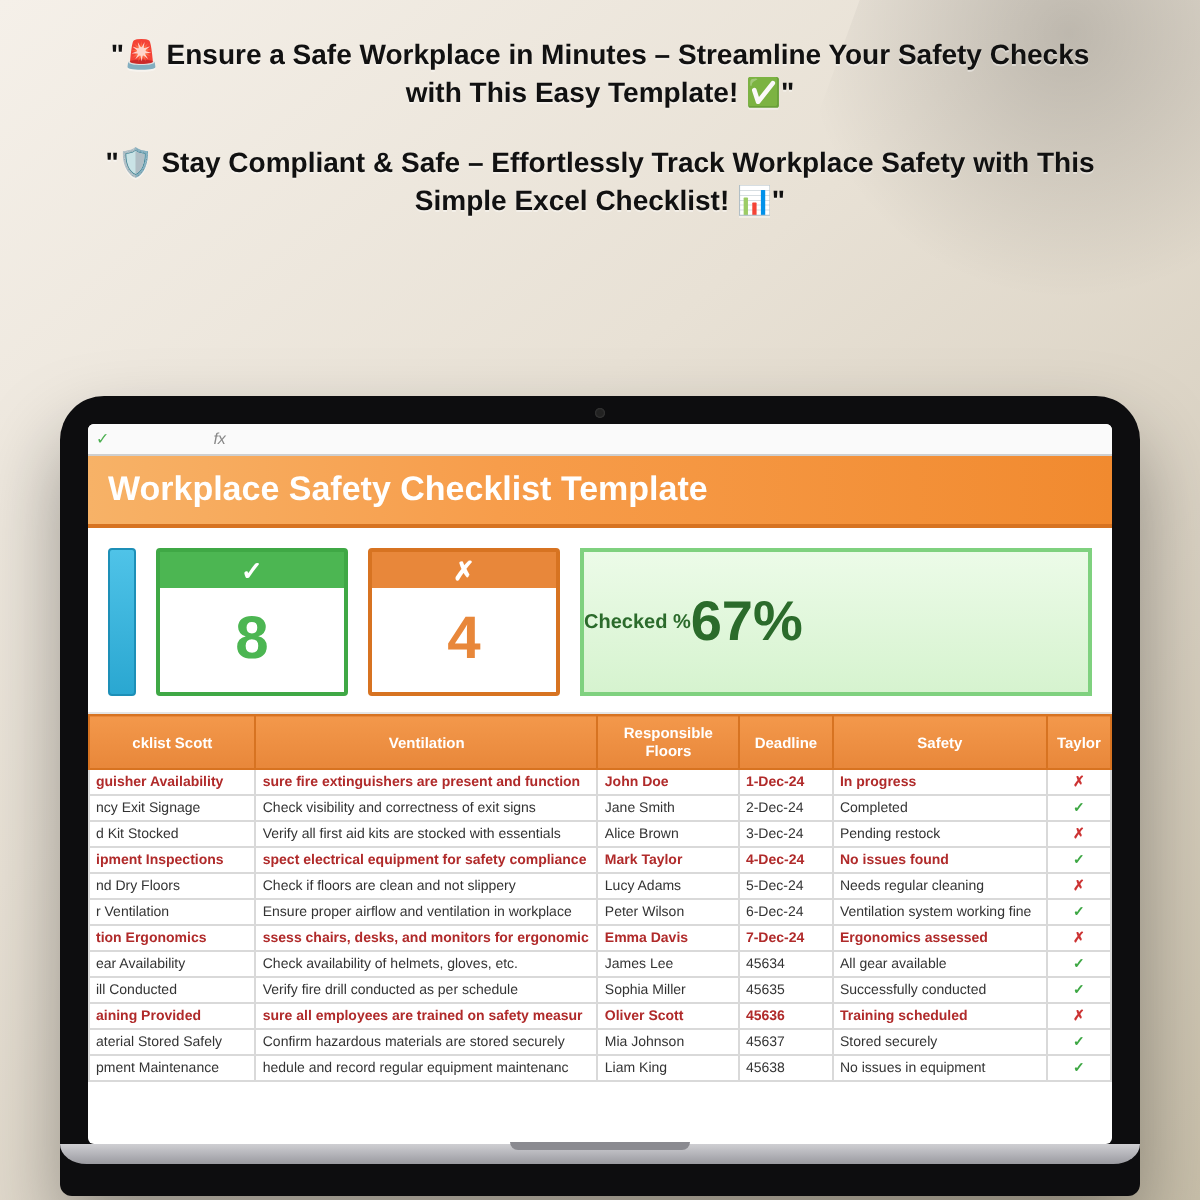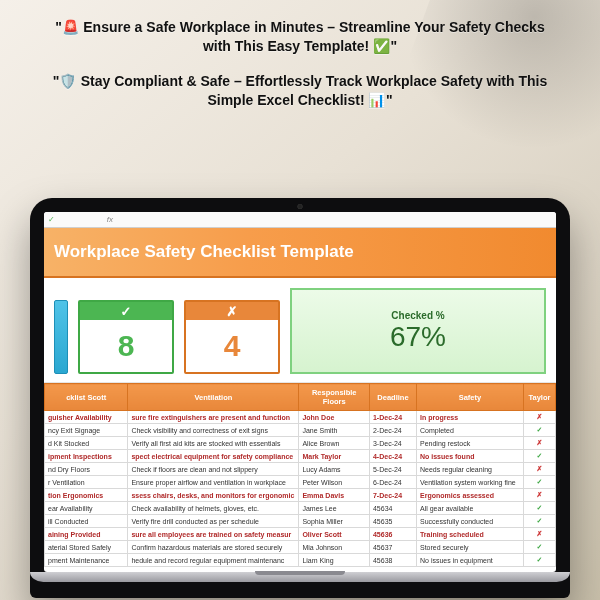--- a/index.html
+++ b/index.html
@@ -55,21 +55,21 @@
     position:relative; top:-1px;
   }
   
   .fx-bar {
     height: 16px; border-bottom: 1px solid #cfcfcf;
     display: flex; align-items: center; font-size: 8px; color: #888;
     padding: 0 4px; gap:4px; background:#fafafa;
   }
   .fx-bar .check{color:#4caf50;}
   .title-band {
-    height: 50px; display:flex; align-items:center;
+    height: 36px; display:flex; align-items:center;
     padding-left: 10px;
     background: linear-gradient(90deg,#f7b267 0%,#f79d4b 40%,#f18a2f 100%);
     color:#fff; font-weight:700; font-size:17px;
     border-bottom: 2px solid #d77321;
   }
   .dash {
     display:flex; gap:10px; padding:10px 10px 8px 10px; align-items:flex-end;
     background:#fff; border-bottom:1px solid #e5e5e5;
   }
   .dash .slice {
@@ -88,26 +88,26 @@
     font-size:30px; font-weight:700;}
   .card.green{ border-color:#3fa845;}
   .card.green .top{ background:#4cb652;}
   .card.green .top span{color:#fff;}
   .card.green .val{ color:#4cb652;}
   .card.orange{ border-color:#d77321;}
   .card.orange .top{ background:#e8873a;}
   .card.orange .top span{color:#fff;}
   .card.orange .val{ color:#e8873a;}
   .pct-card{
-    flex:1; height:86px; border:2px solid #7fd17f;
-    display:flex; flex-direction:column; align-items:center; justify-content:center;
+    flex:1; height:74px; border:2px solid #7fd17f;
+    display:flex; align-items:center; justify-content:flex-start;
     background:linear-gradient(#ecfbe8,#d6f3cf);
   }
   .pct-card .lbl{ font-size:10px; font-weight:700; color:#2b6b2b;}
-  .pct-card .big{ font-size:28px; font-weight:400; color:#2b6b2b;}
+  .pct-card .big{ font-size:28px; font-weight:700; color:#2b6b2b;}
   
   .tbl { width:100%; border-collapse: collapse; font-size:7px; table-layout:fixed;}
   .tbl th { background: linear-gradient(#f3984b,#e8873a); color:#fff;
     font-weight:700; padding:4px 3px; border:1px solid #d77321; font-size:7.5px;}
   .tbl td { border:1px solid #d9d9d9; padding:2px 3px; color:#333; background:#fff;
     white-space:nowrap; overflow:hidden; text-overflow:ellipsis;}
   .tbl tr.red td:nth-child(1),
   .tbl tr.red td:nth-child(2),
   .tbl tr.red td:nth-child(3),
   .tbl tr.red td:nth-child(4),

